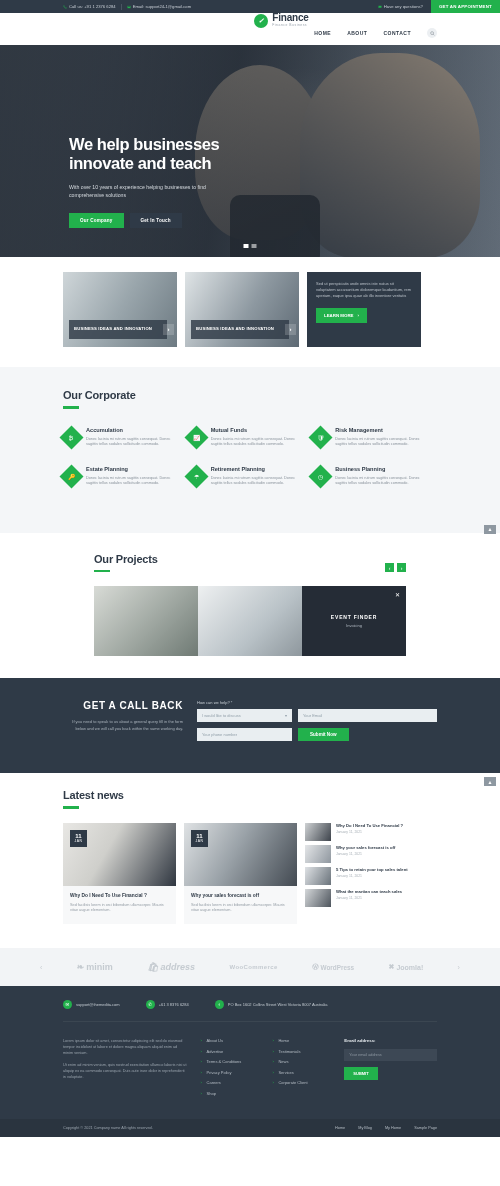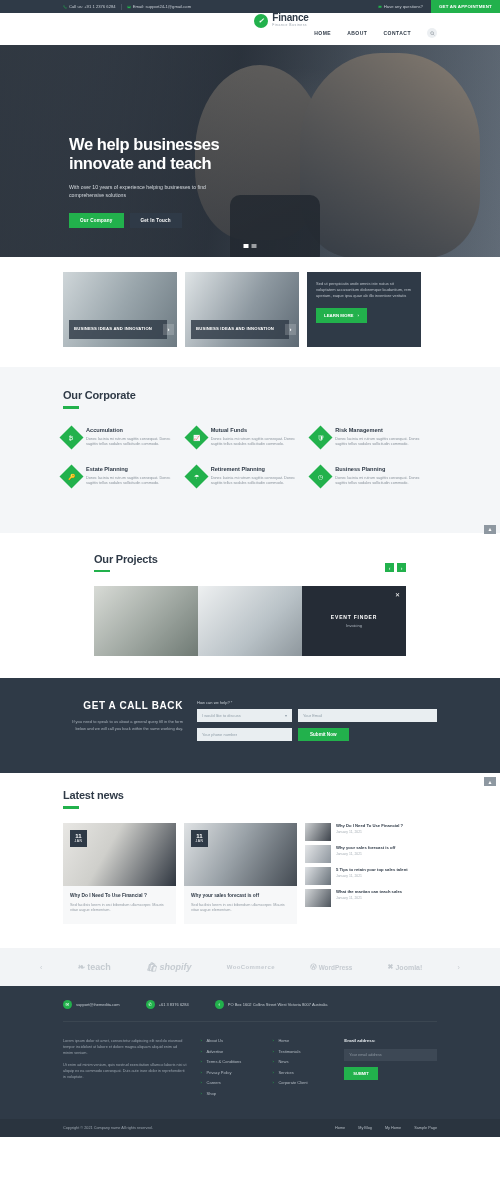--- a/index.html
+++ b/index.html
@@ -420,25 +420,25 @@
         </div>
       </div>
 
     </div>
   </div>
 
   <div class="brands">
     <div class="barrow">‹</div>
     <div class="brand">
         <span>❧</span>
-        <span>teach</span>
+        <span>minim</span>
       </div>
     <div class="brand" style="font-style:italic;">
         <span>🛍</span>
-        <span>shopify</span>
+        <span>address</span>
       </div>
     <div class="brand" style="font-size:6px;letter-spacing:.4px;">
         <span>WooCommerce</span>
       </div>
     <div class="brand" style="font-size:6.4px;">
         <span>Ⓦ</span>
         <span>WordPress</span>
       </div>
     <div class="brand" style="font-size:7px;">
         <span>✖</span>

